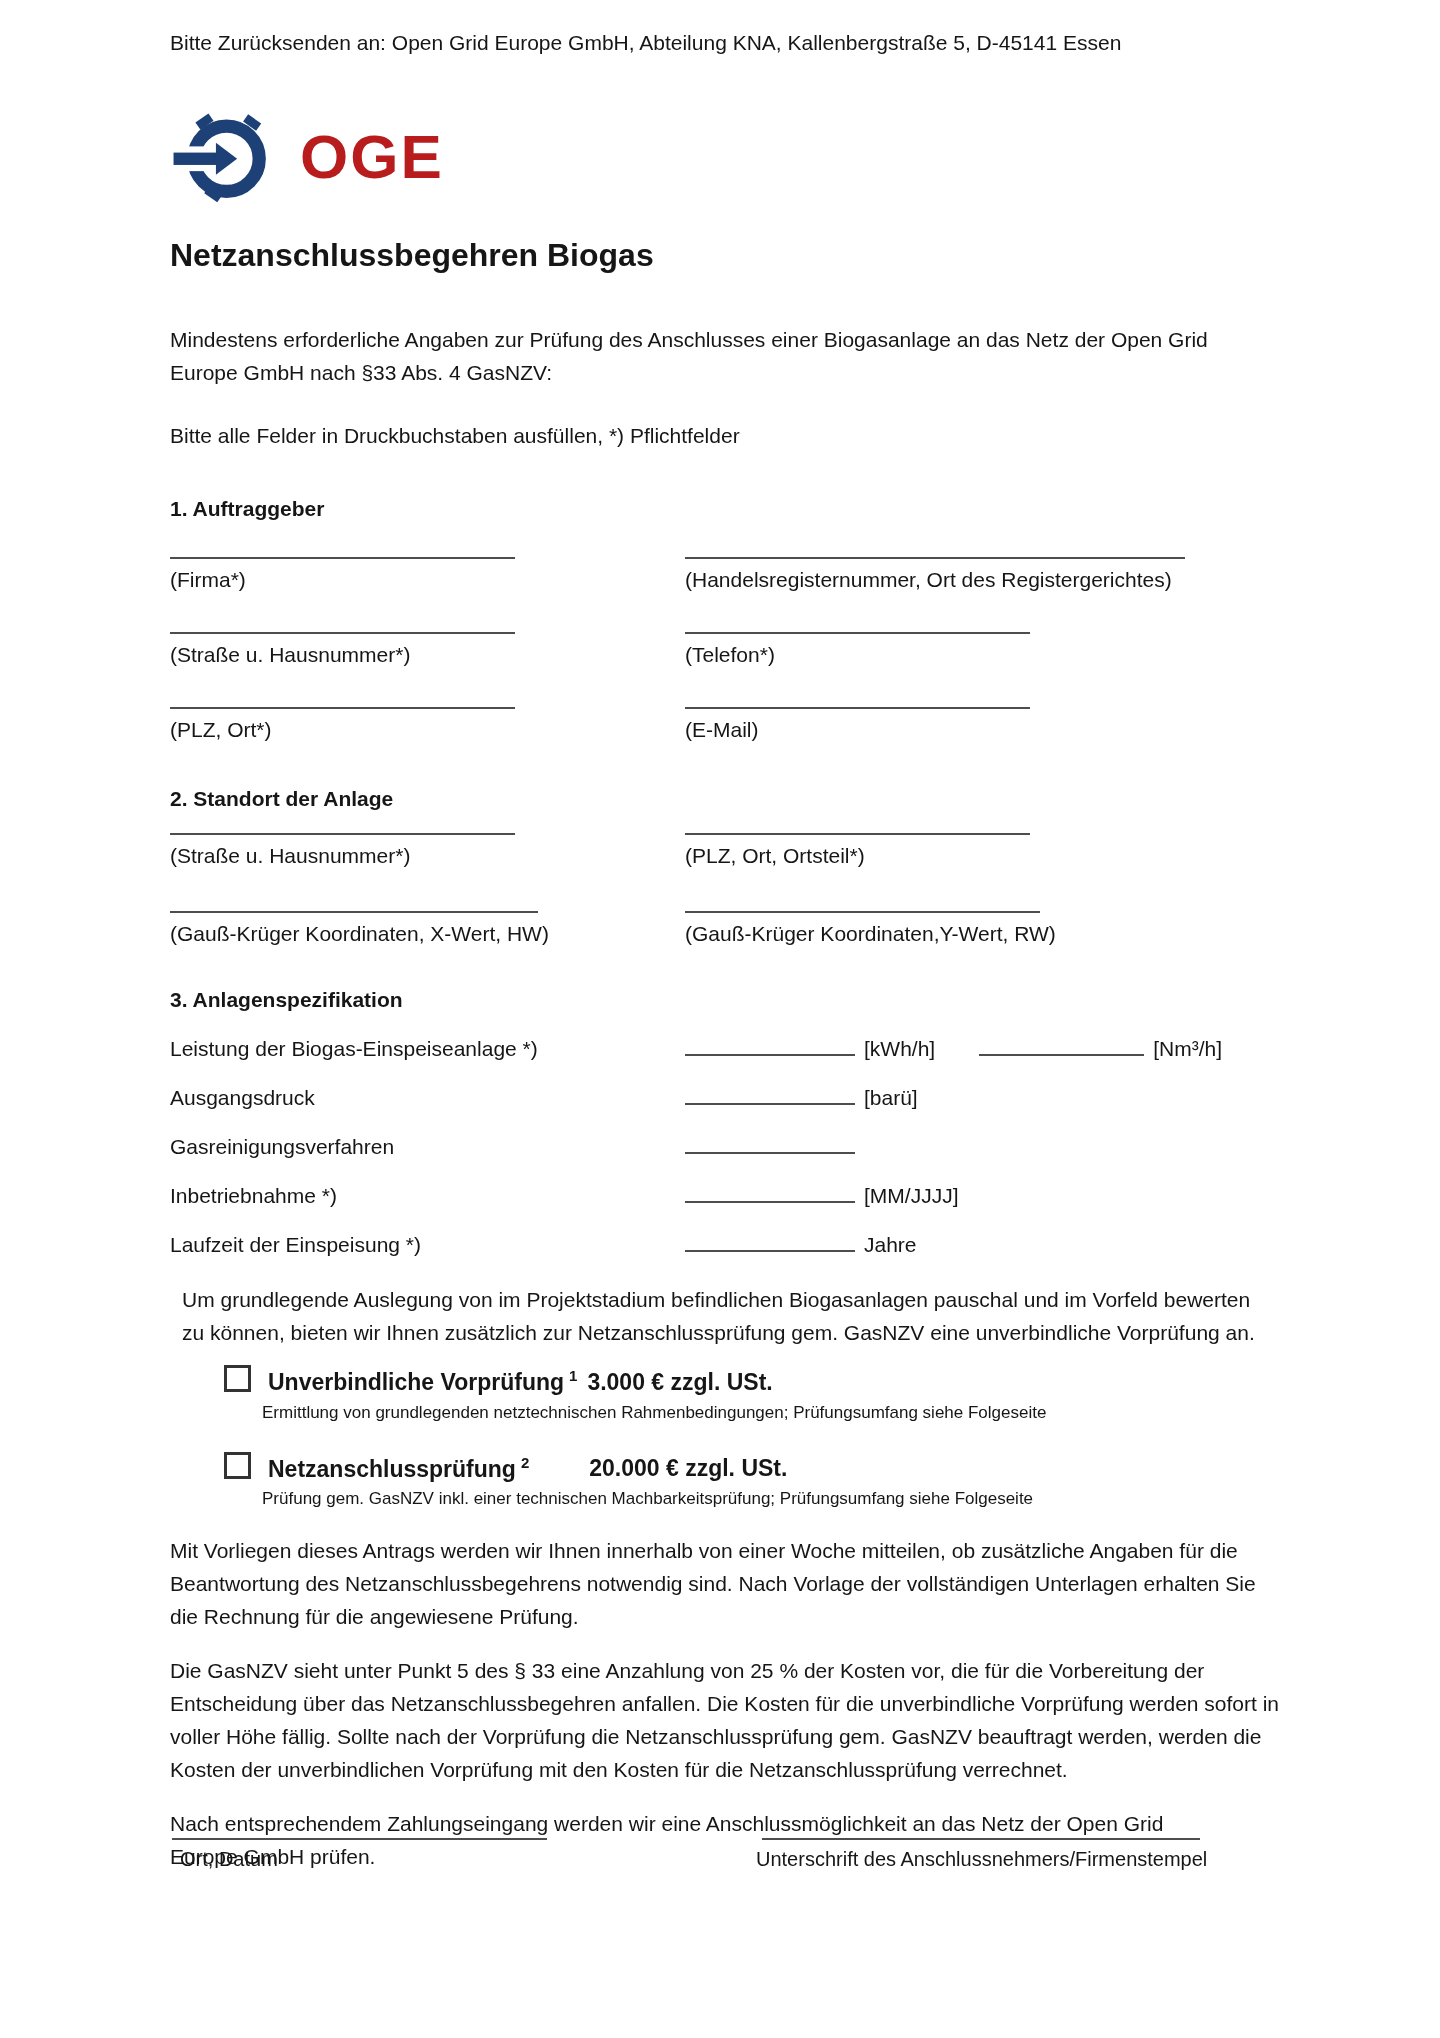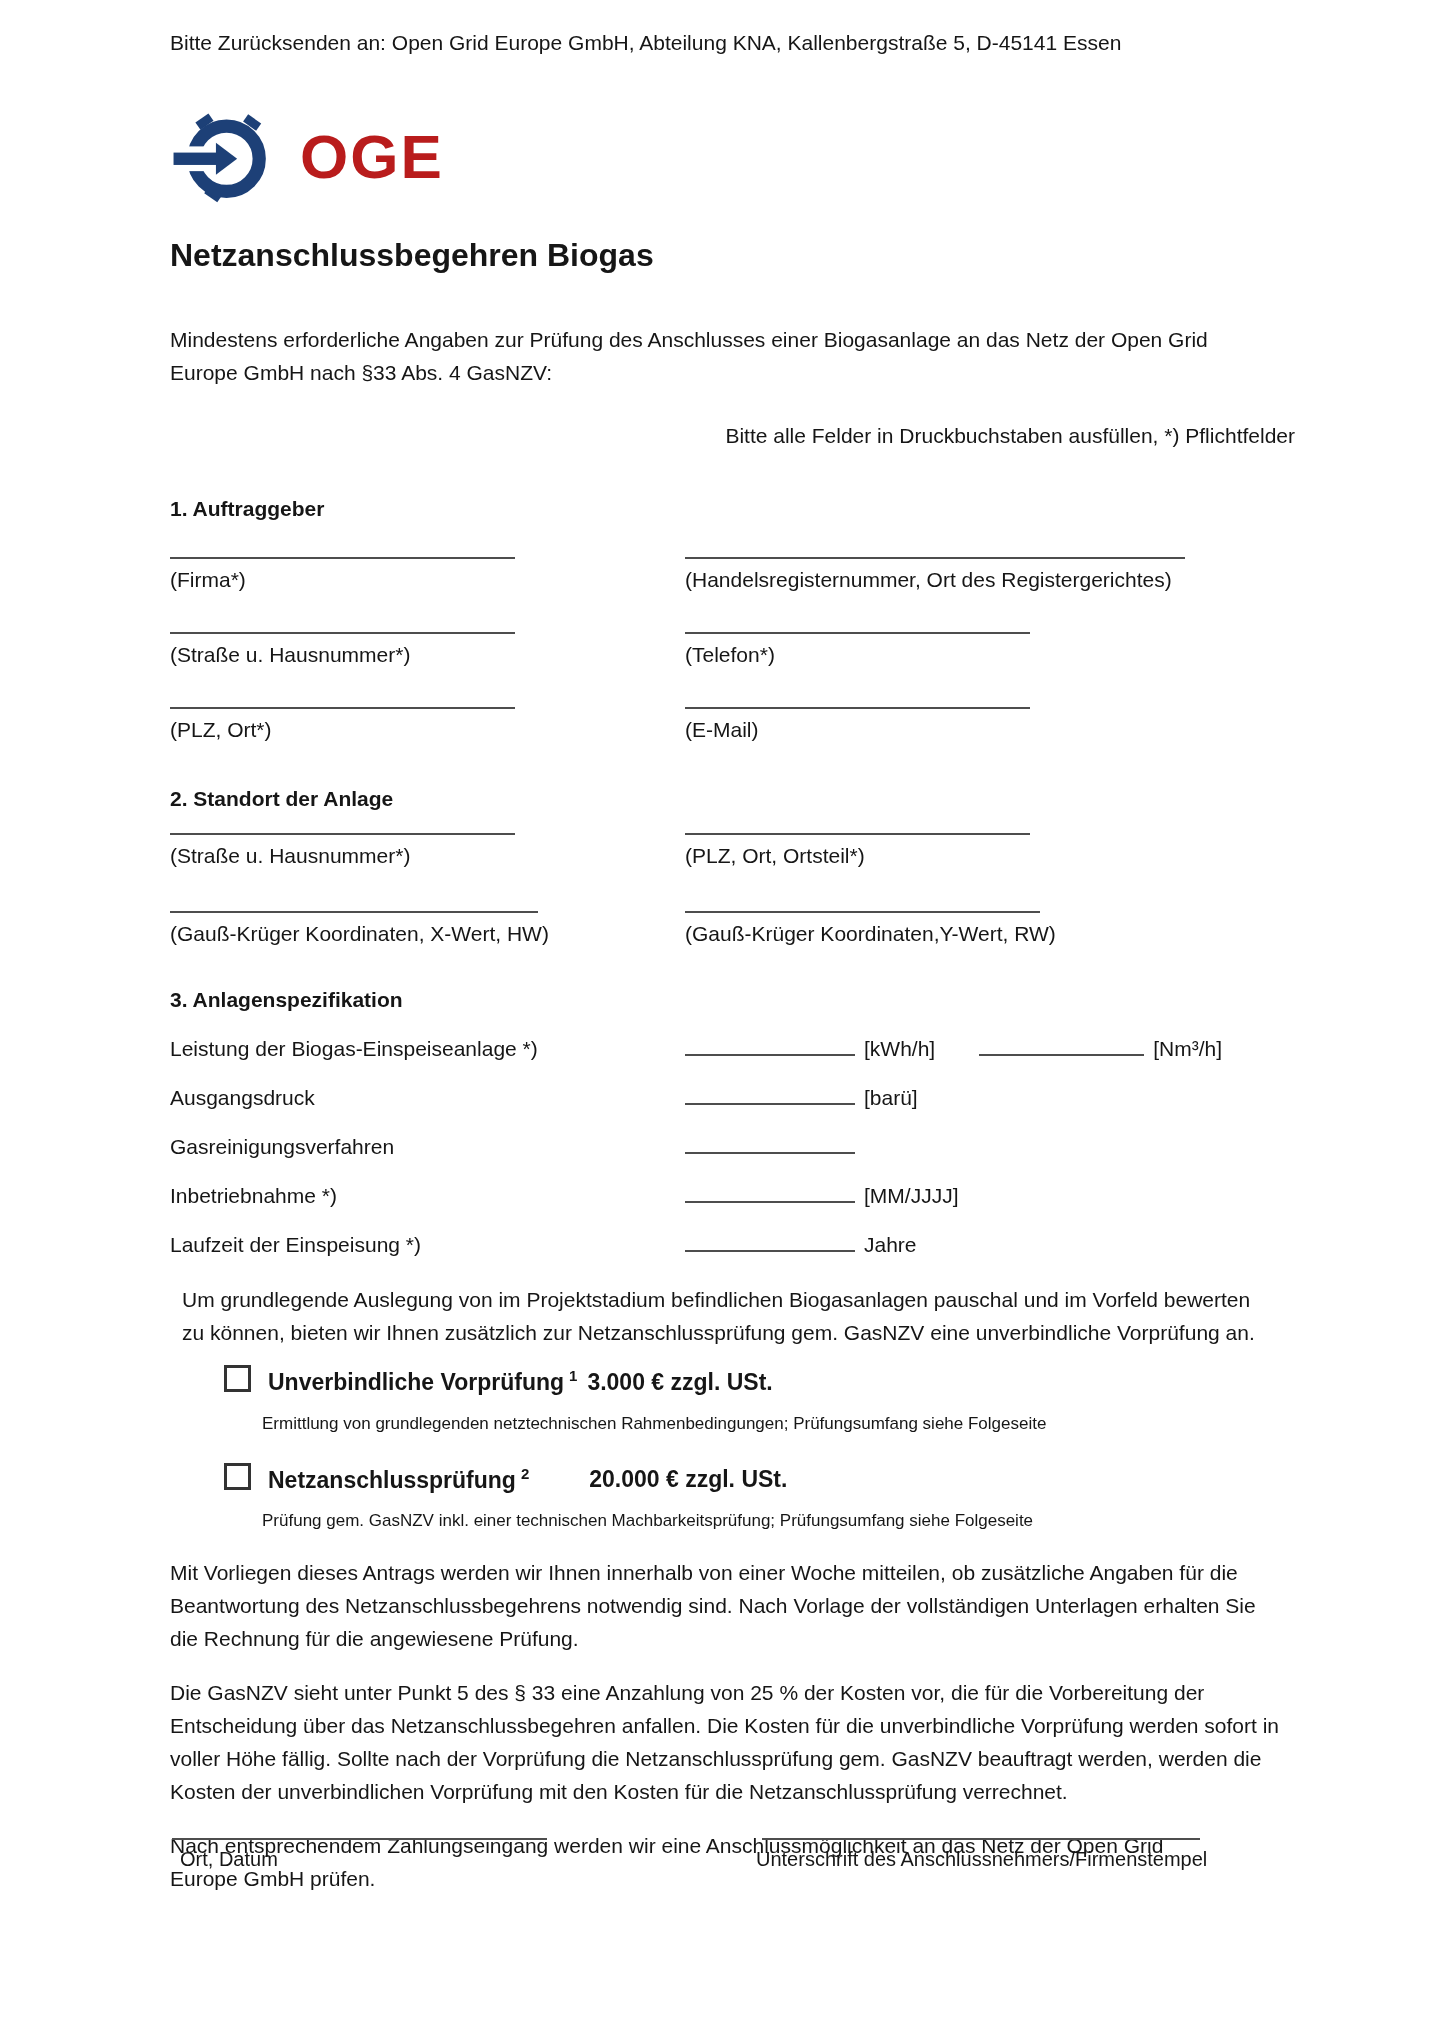--- a/index.html
+++ b/index.html
@@ -12,21 +12,21 @@
 
   .return { margin-top:26px; font-size:21px; line-height:33px; white-space:nowrap; }
 
   .logo { margin-top:46px; height:104px; display:flex; align-items:center; }
   .logo svg { width:106px; height:106px; display:block; }
   .logo-text { margin-left:24px; font-size:62px; font-weight:700; letter-spacing:2px; color:#b91c1c; line-height:1; }
 
   .title { margin:26px 0 0 0; font-size:32px; font-weight:700; line-height:40px; }
 
   .intro { margin:48px 0 0 0; max-width:1060px; }
-  .note  { margin:30px 0 0 0;text-align:right; }
+  .note  { margin:30px 0 0 0; }
 
   .sect-h { margin-top:40px; font-size:21px; line-height:33px; font-weight:700; }
   .sect-h.s2 { margin-top:39px; }
   .sect-h.s3 { margin-top:36px; }
 
   .frow { display:flex; margin-top:39px; }
   .frow.first { margin-top:32px; }
   .frow.s2first { margin-top:18px; }
   .frow.s2second { margin-top:42px; }
   .fcol-l { width:515px; flex:0 0 515px; }
@@ -44,21 +44,21 @@
 
   .offer-p { margin:22px 0 0 12px; max-width:1080px; }
 
   .opt { display:flex; align-items:center; margin-top:12px; margin-left:54px; }
   .opt.second { margin-top:24px; }
   .optbox { width:21px; height:21px; border:3px solid #333333; background:#fff; flex:0 0 auto; }
   .optmain { margin-left:17px; font-size:23px; font-weight:700; line-height:30px; }
   .optmain sup { font-size:15px; margin:0 2px 0 5px; }
   .optprice { margin-left:8px; }
   .optprice.wide { margin-left:58px; }
-  .optdesc { margin-left:92px; margin-top:16px; font-size:17px; line-height:22px; max-width:860px; }
+  .optdesc { margin-left:92px; margin-top:5px; font-size:17px; line-height:22px; max-width:860px; }
 
   .para { margin-top:24px; max-width:1115px; }
   .para.p2 { margin-top:8px; }
   .para.p3 { margin-top:16px; max-width:1060px; }
 
   .sigline { position:absolute; top:1838px; height:0; border-top:2px solid #4d4d4d; }
   .sigline.l { left:172px; width:375px; }
   .sigline.r { left:762px; width:438px; }
   .siglabel { position:absolute; top:1846px; font-size:20px; line-height:26px; }
   .siglabel.l { left:180px; }

